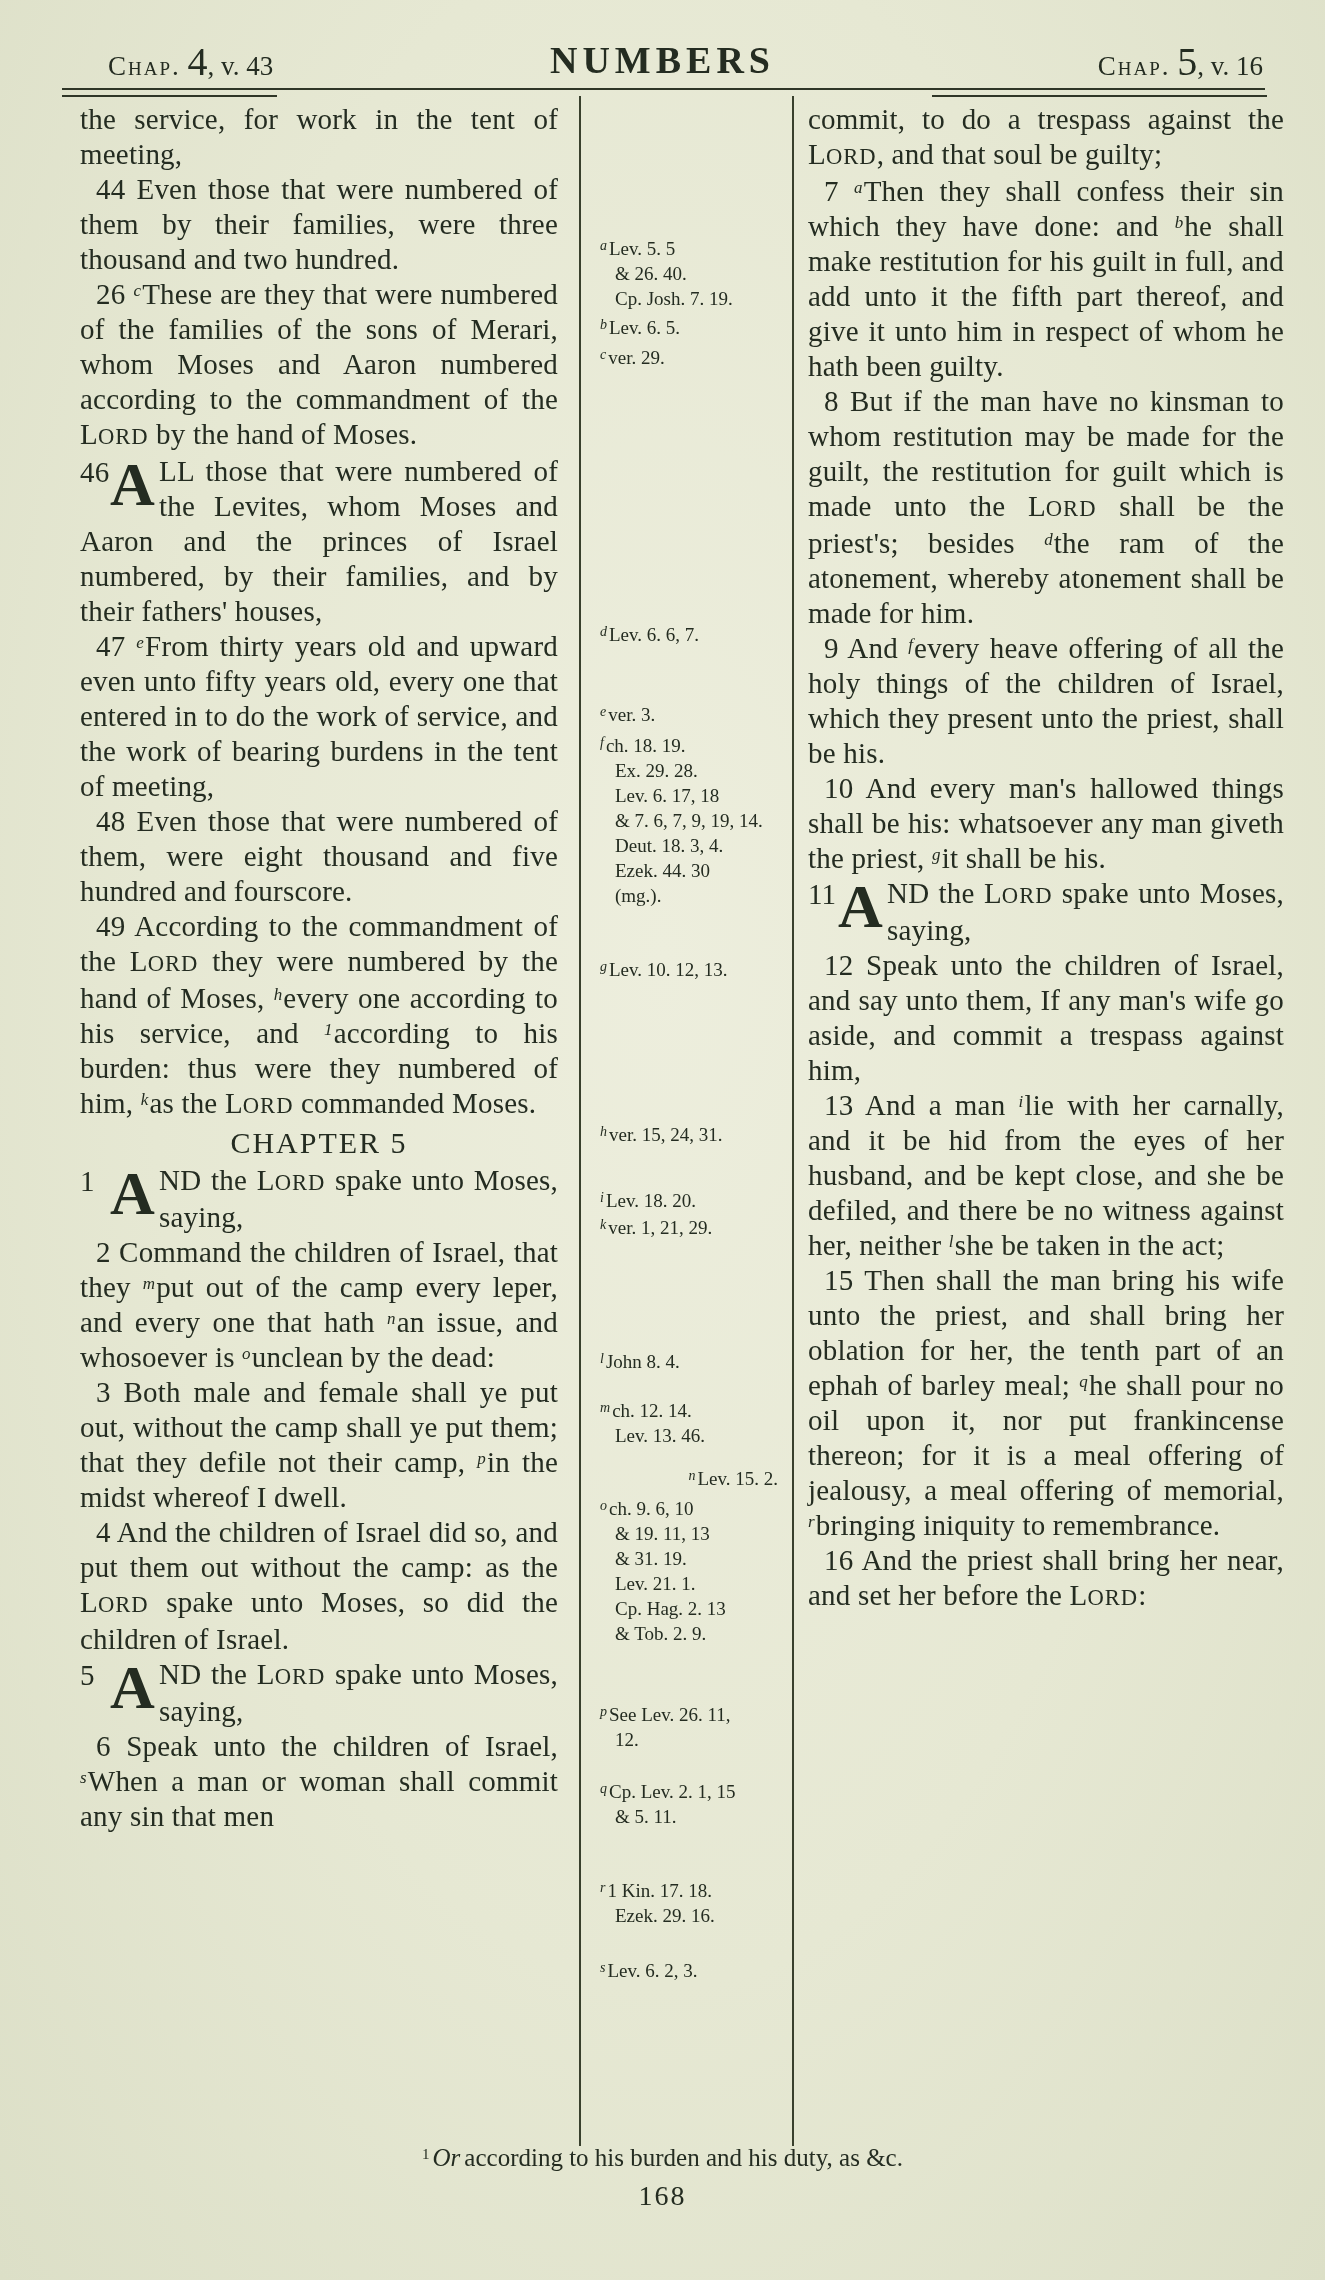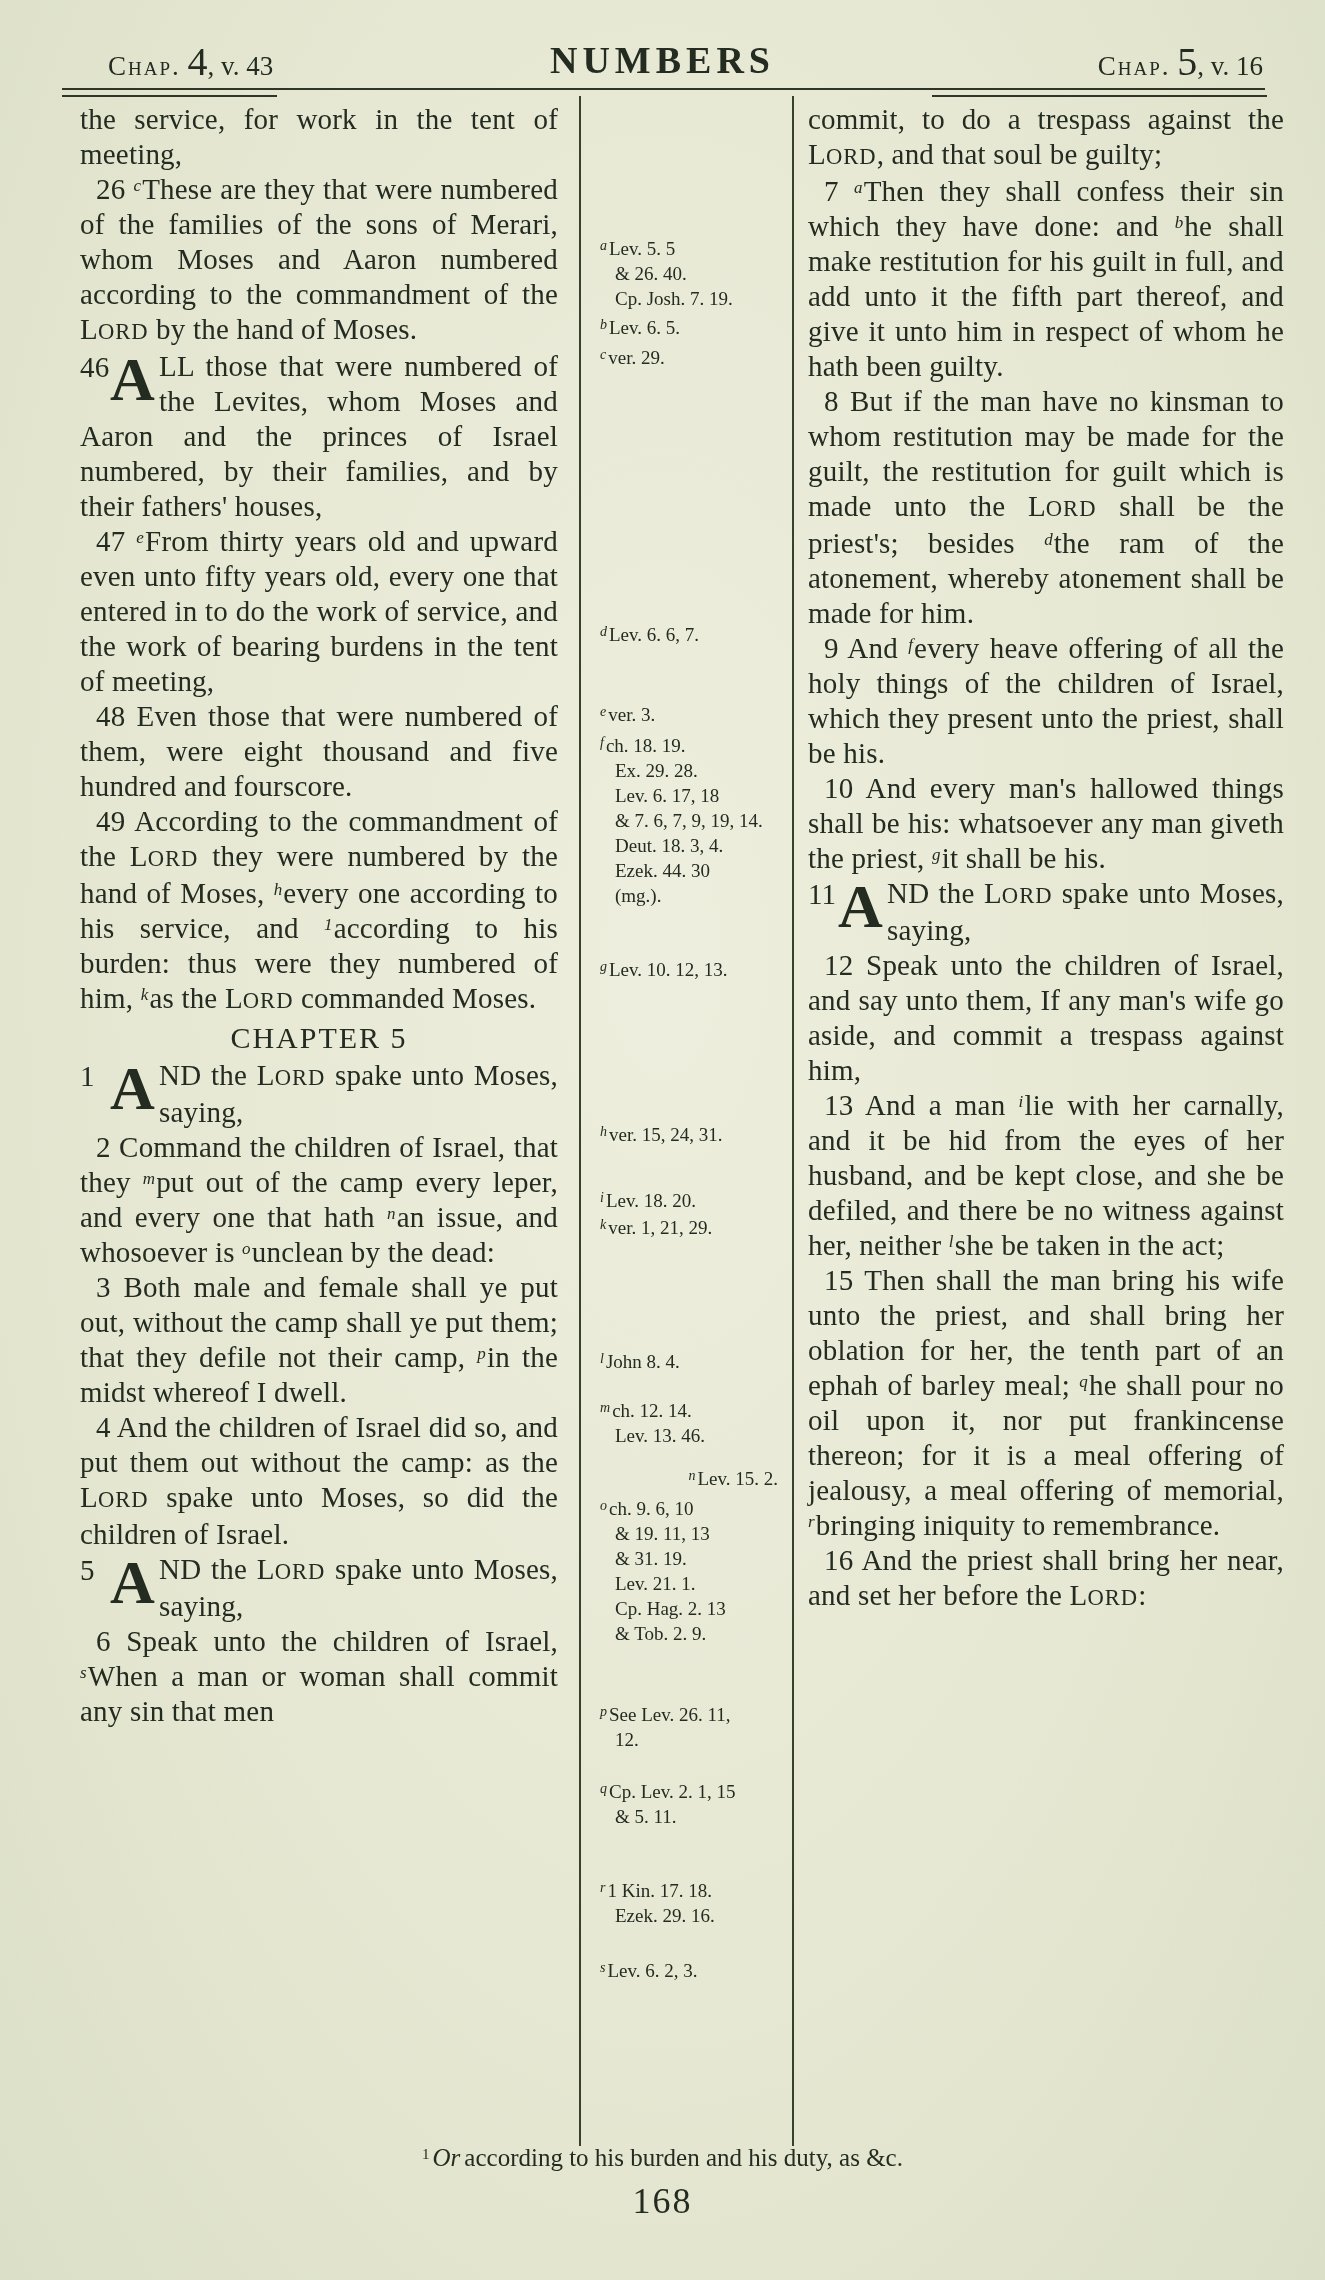--- a/index.html
+++ b/index.html
@@ -53,21 +53,21 @@
   
   #col-center { position:absolute; top:102px; left:600px; width:178px; height:2046px;
                 font-size:19px; line-height:25px; text-align:left; }
   .ref-item { position:absolute; left:0; width:178px; padding-left:15px; text-indent:-15px; }
   .ref-letter { font-style:italic; font-size:14px; vertical-align:5px; margin-right:2px; }
 
   .footnote { position:absolute; top:2144px; left:0; width:100%; text-align:center; font-size:25px; }
   .footnote sup { font-size:15px; vertical-align:7px; }
   .footnote i { margin:0 4px 0 3px; }
   .page-number { position:absolute; top:2180px; left:0; width:100%; text-align:center;
-                 font-size:36px; letter-spacing:2px; }
+                 font-size:28px; letter-spacing:2px; }
 </style>
 </head>
 <body>
 
 <div class="page">
 
   <div class="header-left">
     <span class="sc-label">Chap.</span>
     <span class="chap-big">4</span><span>, v. 43</span>
   </div>
@@ -81,20 +81,21 @@
 
   <div class="rule-main"></div>
   <div class="rule-seg-left"></div>
   <div class="rule-seg-right"></div>
 
   <div id="vrule1" class="vrule"></div>
   <div id="vrule2" class="vrule"></div>
 
   <div id="col-left" class="col">
       <p class="verse cont">the service, for work in the tent of meeting,</p>
+      <p class="verse"><span class="vnum">44</span> Even those that were numbered of them by their families, were three thousand and two hundred.</p>
       <p class="verse"><span class="vnum">26</span> <sup class="refmark">c</sup>These are they that were numbered of the families of the sons of Merari, whom Moses and Aaron numbered according to the commandment of the <span class="lord">L<span class="sc">ORD</span></span> by the hand of Moses.</p>
       <p class="verse dc"><span class="dc-wrap">
           <span class="vnum">46</span>
           <span class="dc-letter">A</span>
         </span>LL those that were numbered of the Levites, whom Moses and Aaron and the princes of Israel numbered, by their families, and by their fathers' houses,</p>
       <p class="verse"><span class="vnum">47</span> <sup class="refmark">e</sup>From thirty years old and upward even unto fifty years old, every one that entered in to do the work of service, and the work of bearing burdens in the tent of meeting,</p>
       <p class="verse"><span class="vnum">48</span> Even those that were numbered of them, were eight thousand and five hundred and fourscore.</p>
       <p class="verse"><span class="vnum">49</span> According to the commandment of the <span class="lord">L<span class="sc">ORD</span></span> they were numbered by the hand of Moses, <sup class="refmark">h</sup>every one according to his service, and <sup class="refmark">1</sup>according to his burden: thus were they numbered of him, <sup class="refmark">k</sup>as the <span class="lord">L<span class="sc">ORD</span></span> commanded Moses.</p>
       <div class="chapter-heading">CHAPTER 5</div>
       <p class="verse dc"><span class="dc-wrap">

